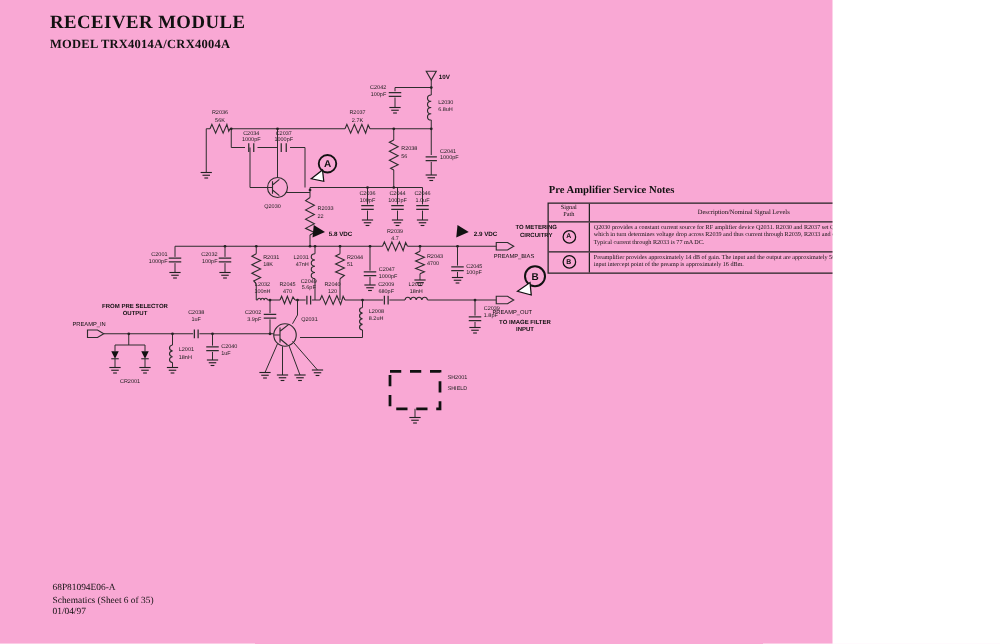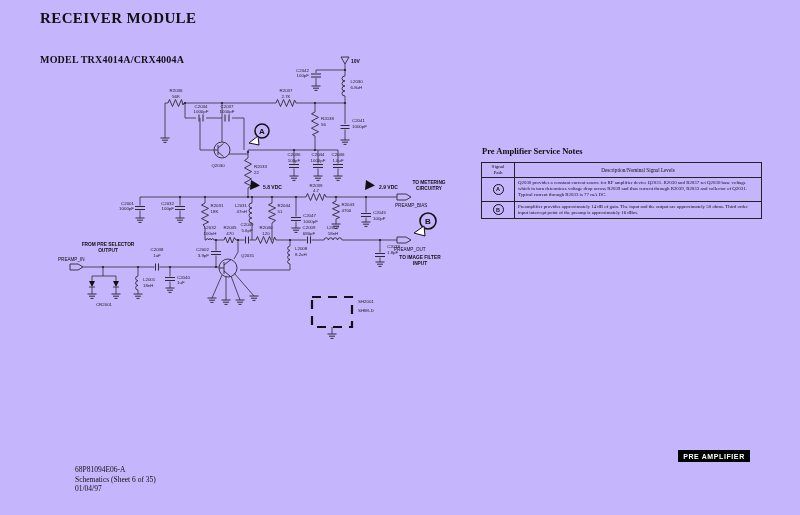--- a/index.html
+++ b/index.html
@@ -1,43 +1,43 @@
 <!DOCTYPE html>
 <html><head>
 <meta charset="utf-8">
 <style>
   html,body{margin:0;padding:0;background:#fff;}
-  .page{position:relative;width:800px;height:515px;background:#c4b5fd;color:#111;
+  .page{position:relative;width:666px;height:515px;background:#f9a8d4;color:#111;
         font-family:"Liberation Serif",serif;overflow:hidden;}
   .title{position:absolute;left:40px;top:10px;font-size:15px;font-weight:bold;letter-spacing:.4px;}
-  .subtitle{position:absolute;left:40px;top:30px;font-size:10px;font-weight:bold;letter-spacing:.2px;margin-top:24px;}
+  .subtitle{position:absolute;left:40px;top:30px;font-size:10px;font-weight:bold;letter-spacing:.2px;}
   svg.schem{position:absolute;left:0;top:0;}
   svg.schem text{font-family:"Liberation Sans",sans-serif;fill:#222;font-size:4.4px;}
   svg.schem .mid{text-anchor:middle}
   svg.schem .end{text-anchor:end}
   svg.schem .io{font-size:4.8px;font-weight:bold;fill:#111;}
   svg.schem .conn{font-size:4.6px;fill:#111;}
   svg.schem .volt{font-size:5px;font-weight:bold;fill:#111;}
   svg.schem .callout-letter{font-size:8px;font-weight:bold;fill:#111;}
   .w{stroke:#2d2d2d;stroke-width:.8;fill:none;}
   .caps{stroke:#2d2d2d;stroke-width:1;fill:none;}
   .sym{stroke:#2d2d2d;stroke-width:.9;fill:none;}
-  .notes{position:absolute;left:481px;top:146px;width:281px;}
+  .notes{position:absolute;left:438px;top:146px;width:281px;}
   .notes-title{font-size:8.5px;font-weight:bold;margin:0 0 6px 1px;}
   .ntable{border:1px solid #222;}
   .nrow{display:flex;border-top:1px solid #222;}
   .nrow.head{border-top:none;height:14px;}
   .ncol-path{width:30px;border-right:1px solid #222;display:flex;flex-direction:column;
              align-items:center;justify-content:center;text-align:center;padding:1px;}
   .ncol-path .hd{font-size:5px;line-height:6px;}
   .ncol-desc{flex:1;padding:2px 3px;font-size:4.9px;line-height:6.2px;}
   .head .ncol-desc{display:flex;align-items:center;justify-content:center;font-size:5.2px;}
   .circ{width:9px;height:9px;border:1px solid #111;border-radius:50%;display:flex;align-items:center;
         justify-content:center;font-size:5.5px;font-weight:bold;font-family:"Liberation Sans",sans-serif;}
-  .footer{position:absolute;left:42px;top:465px;font-size:7.5px;line-height:9.6px;margin-left:33px;}
+  .footer{position:absolute;left:42px;top:465px;font-size:7.5px;line-height:9.6px;}
   .tab{position:absolute;left:678px;top:450px;width:72px;height:12px;background:#000;color:#fff;
        font-family:"Liberation Sans",sans-serif;font-size:7px;font-weight:bold;display:flex;
        align-items:center;justify-content:center;letter-spacing:.6px;}
 </style>
 </head>
 <body>
 
 <div class="page">
 
   <div class="title">RECEIVER MODULE</div>

